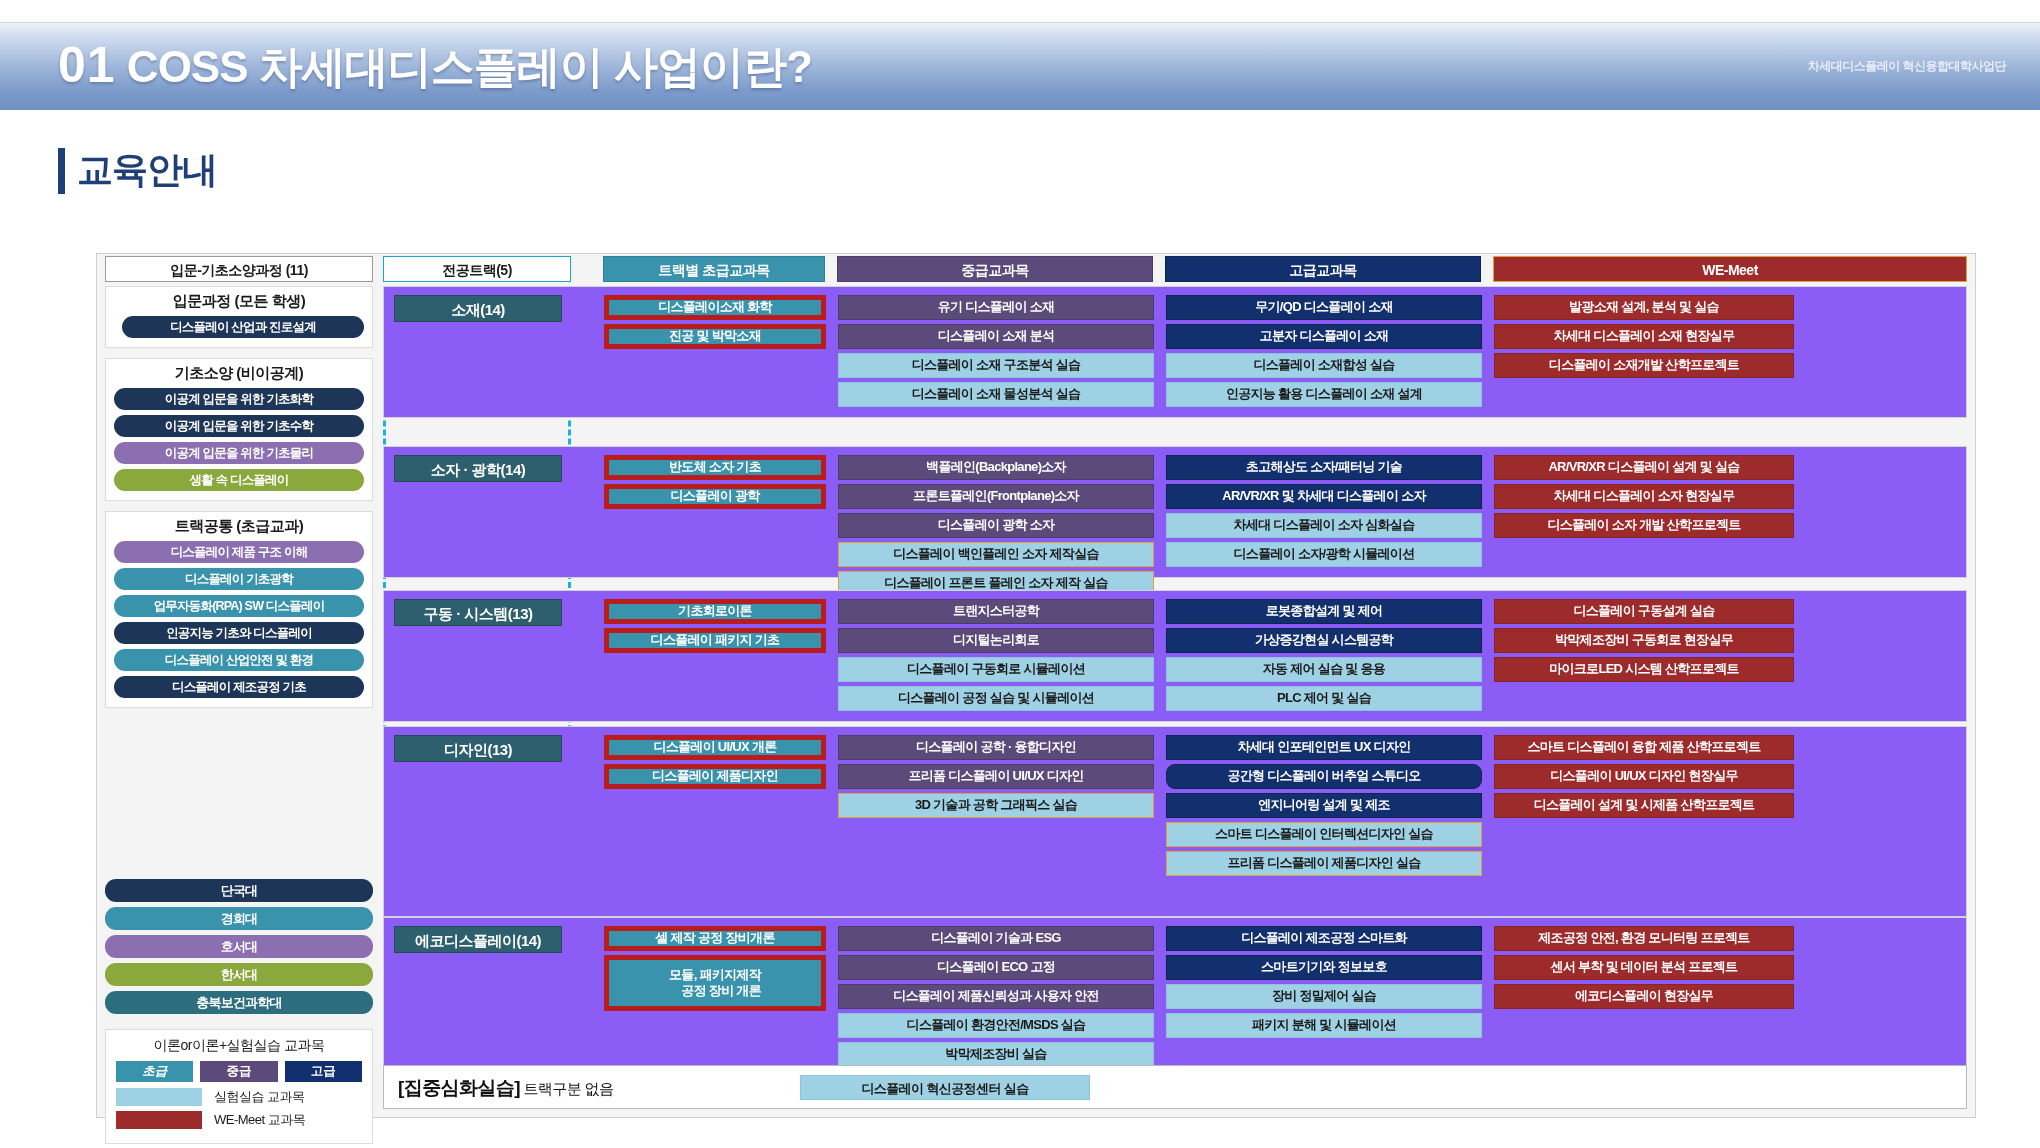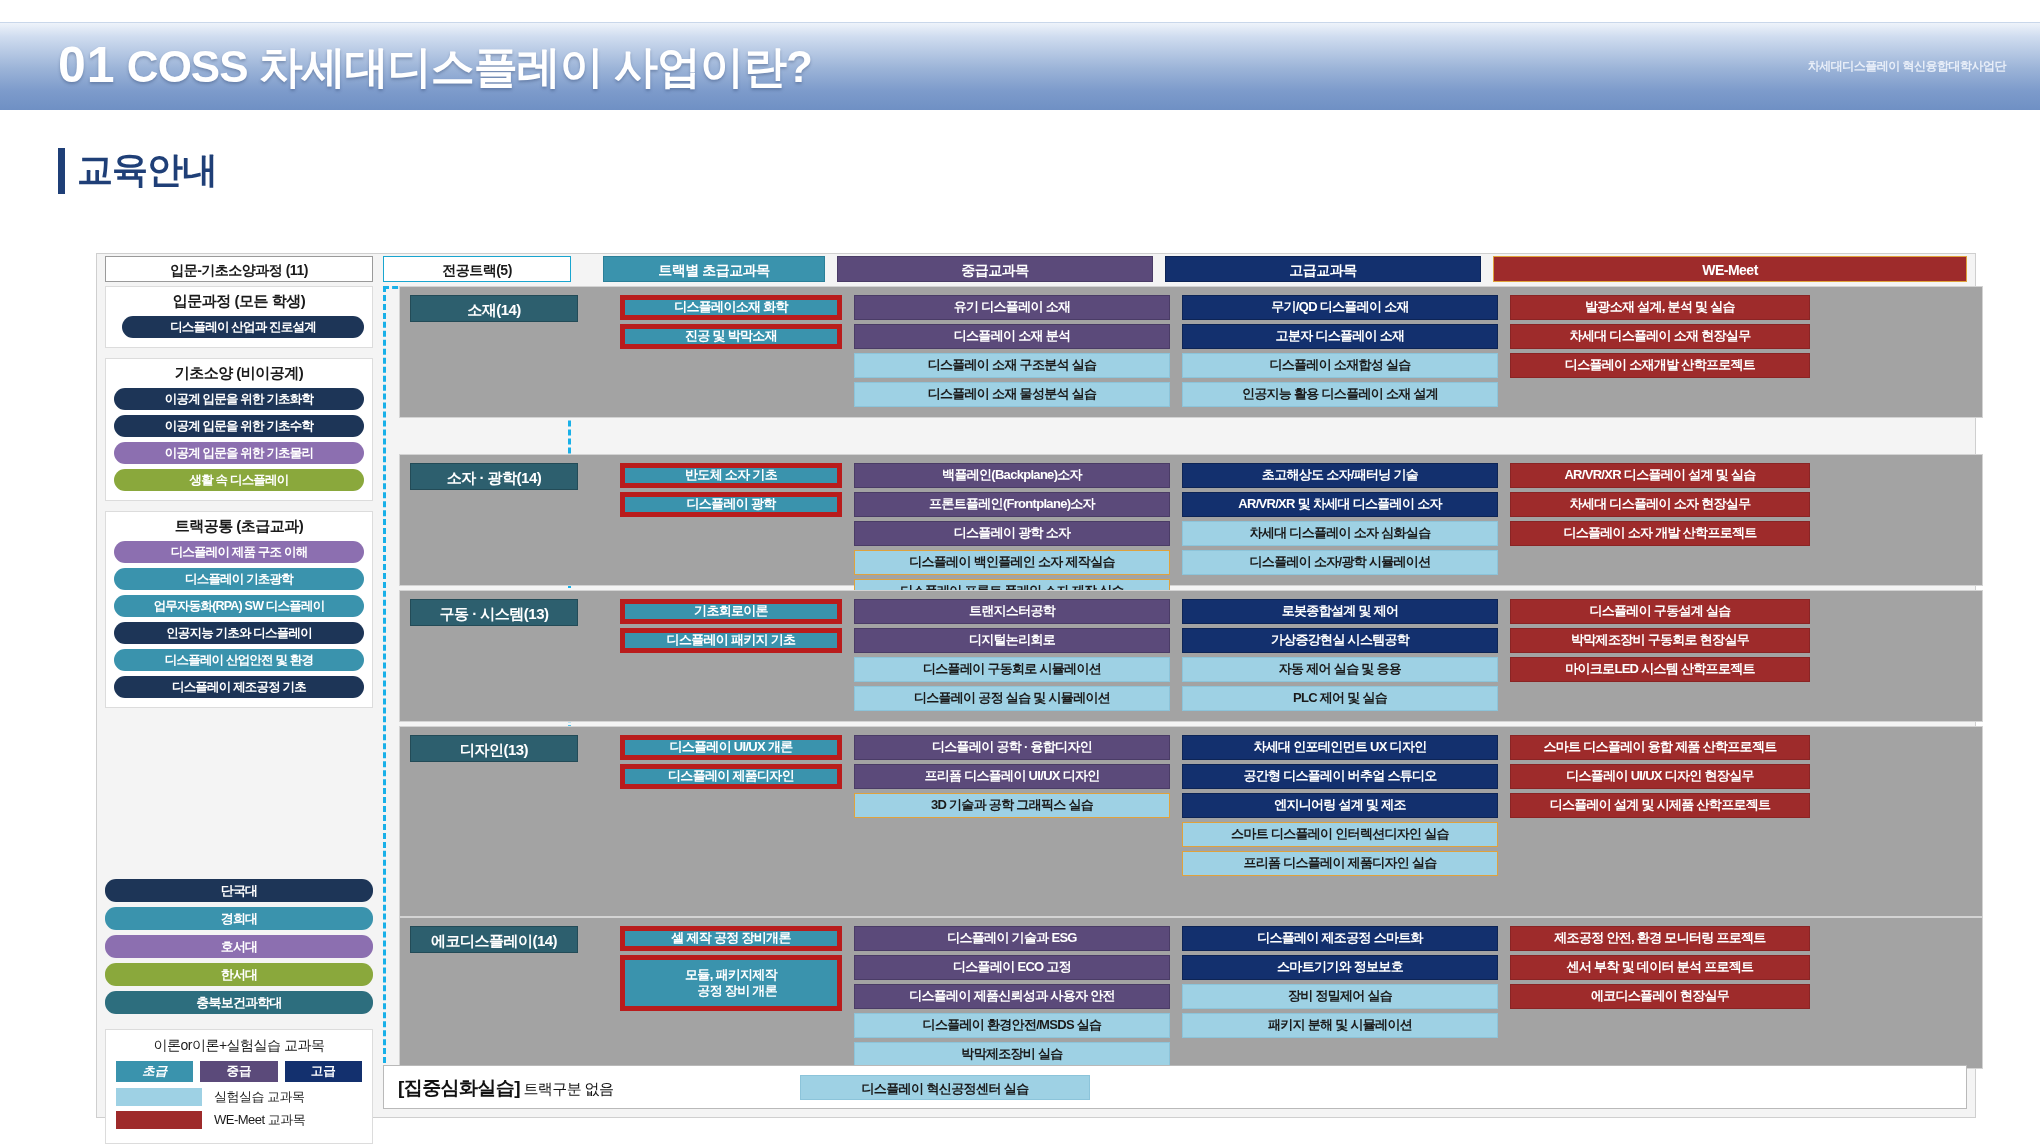--- a/index.html
+++ b/index.html
@@ -88,23 +88,22 @@
   .legend-sw { width: 86px; height: 18px; }
   .legend-lb { font-size: 13px; color: #1a1a1a; letter-spacing: -.5px; }
 
   
   #trackdash {
     position: absolute; left: 286px; top: 32px; width: 188px; height: 795px;
     border: 3px dashed #19b0e8; background: transparent;
   }
 
   .trackrow {
-    position: absolute; left: 286px; background: #a3a3a3;
+    position: absolute; left: 286px; background: #8b5cf6;
     border: 1px solid #d3d3d3;
-    margin-left: 16px;
   }
 
   .trackbox {
     position: absolute; left: 10px; top: 8px; width: 168px; height: 27px;
     background: #2d5f6e; border: 1px solid #234b57;
     color: #fff; font-size: 15px; font-weight: bold; letter-spacing: -.5px;
     text-align: center; line-height: 27px;
   }
 
   .cell {
@@ -225,21 +224,21 @@
         <div class="cell c-lab" style="left: 454px; width: 316px; height: 25px; top: 66px;">디스플레이 소재 구조분석 실습</div>
         <div class="cell c-lab" style="left: 454px; width: 316px; height: 25px; top: 95px;">디스플레이 소재 물성분석 실습</div>
         <div class="cell c-adv" style="left: 782px; width: 316px; height: 25px; top: 8px;">무기/QD 디스플레이 소재</div>
         <div class="cell c-adv" style="left: 782px; width: 316px; height: 25px; top: 37px;">고분자 디스플레이 소재</div>
         <div class="cell c-lab" style="left: 782px; width: 316px; height: 25px; top: 66px;">디스플레이 소재합성 실습</div>
         <div class="cell c-lab" style="left: 782px; width: 316px; height: 25px; top: 95px;">인공지능 활용 디스플레이 소재 설계</div>
         <div class="cell c-wem" style="left: 1110px; width: 300px; height: 25px; top: 8px;">발광소재 설계, 분석 및 실습</div>
         <div class="cell c-wem" style="left: 1110px; width: 300px; height: 25px; top: 37px;">차세대 디스플레이 소재 현장실무</div>
         <div class="cell c-wem" style="left: 1110px; width: 300px; height: 25px; top: 66px;">디스플레이 소재개발 산학프로젝트</div>
       </div>
-      <div class="trackrow" style="top: 200px; height: 132px; width: 1584px; padding-left: 12px;">
+      <div class="trackrow" style="top: 192px; height: 132px; width: 1584px; padding-left: 12px;">
         <div class="trackbox">소자 · 광학(14)</div>
         <div class="cell c-beg" style="left: 220px; width: 222px; height: 25px; top: 8px;">반도체 소자 기초</div>
         <div class="cell c-beg" style="left: 220px; width: 222px; height: 25px; top: 37px;">디스플레이 광학</div>
         <div class="cell c-mid" style="left: 454px; width: 316px; height: 25px; top: 8px;">백플레인(Backplane)소자</div>
         <div class="cell c-mid" style="left: 454px; width: 316px; height: 25px; top: 37px;">프론트플레인(Frontplane)소자</div>
         <div class="cell c-mid" style="left: 454px; width: 316px; height: 25px; top: 66px;">디스플레이 광학 소자</div>
         <div class="cell c-lab-o" style="left: 454px; width: 316px; height: 25px; top: 95px;">디스플레이 백인플레인 소자 제작실습</div>
         <div class="cell c-lab-o" style="left: 454px; width: 316px; height: 25px; top: 124px;">디스플레이 프론트 플레인 소자 제작 실습</div>
         <div class="cell c-adv" style="left: 782px; width: 316px; height: 25px; top: 8px;">초고해상도 소자/패터닝 기술</div>
         <div class="cell c-adv" style="left: 782px; width: 316px; height: 25px; top: 37px;">AR/VR/XR 및 차세대 디스플레이 소자</div>
@@ -266,21 +265,21 @@
         <div class="cell c-wem" style="left: 1110px; width: 300px; height: 25px; top: 66px;">마이크로LED 시스템 산학프로젝트</div>
       </div>
       <div class="trackrow" style="top: 472px; height: 191px; width: 1584px;">
         <div class="trackbox">디자인(13)</div>
         <div class="cell c-beg" style="left: 220px; width: 222px; height: 25px; top: 8px;">디스플레이 UI/UX 개론</div>
         <div class="cell c-beg" style="left: 220px; width: 222px; height: 25px; top: 37px;">디스플레이 제품디자인</div>
         <div class="cell c-mid" style="left: 454px; width: 316px; height: 25px; top: 8px;">디스플레이 공학 · 융합디자인</div>
         <div class="cell c-mid" style="left: 454px; width: 316px; height: 25px; top: 37px;">프리폼 디스플레이 UI/UX 디자인</div>
         <div class="cell c-lab-o" style="left: 454px; width: 316px; height: 25px; top: 66px;">3D 기술과 공학 그래픽스 실습</div>
         <div class="cell c-adv" style="left: 782px; width: 316px; height: 25px; top: 8px;">차세대 인포테인먼트 UX 디자인</div>
-        <div class="cell c-adv" style="left: 782px; width: 316px; height: 25px; top: 37px;">공간형 디스플레이 버추얼 스튜디오</div>
+        <div class="cell c-adv" style="left: 782px; width: 316px; height: 25px; top: 37px; border-radius: 9px;">공간형 디스플레이 버추얼 스튜디오</div>
         <div class="cell c-adv" style="left: 782px; width: 316px; height: 25px; top: 66px;">엔지니어링 설계 및 제조</div>
         <div class="cell c-lab-o" style="left: 782px; width: 316px; height: 25px; top: 95px;">스마트 디스플레이 인터렉션디자인 실습</div>
         <div class="cell c-lab-o" style="left: 782px; width: 316px; height: 25px; top: 124px;">프리폼 디스플레이 제품디자인 실습</div>
         <div class="cell c-wem" style="left: 1110px; width: 300px; height: 25px; top: 8px;">스마트 디스플레이 융합 제품 산학프로젝트</div>
         <div class="cell c-wem" style="left: 1110px; width: 300px; height: 25px; top: 37px;">디스플레이 UI/UX 디자인 현장실무</div>
         <div class="cell c-wem" style="left: 1110px; width: 300px; height: 25px; top: 66px;">디스플레이 설계 및 시제품 산학프로젝트</div>
       </div>
       <div class="trackrow" style="top: 663px; height: 152px; width: 1584px;">
         <div class="trackbox">에코디스플레이(14)</div>
         <div class="cell c-beg" style="left: 220px; width: 222px; height: 25px; top: 8px;">셀 제작 공정 장비개론</div>

